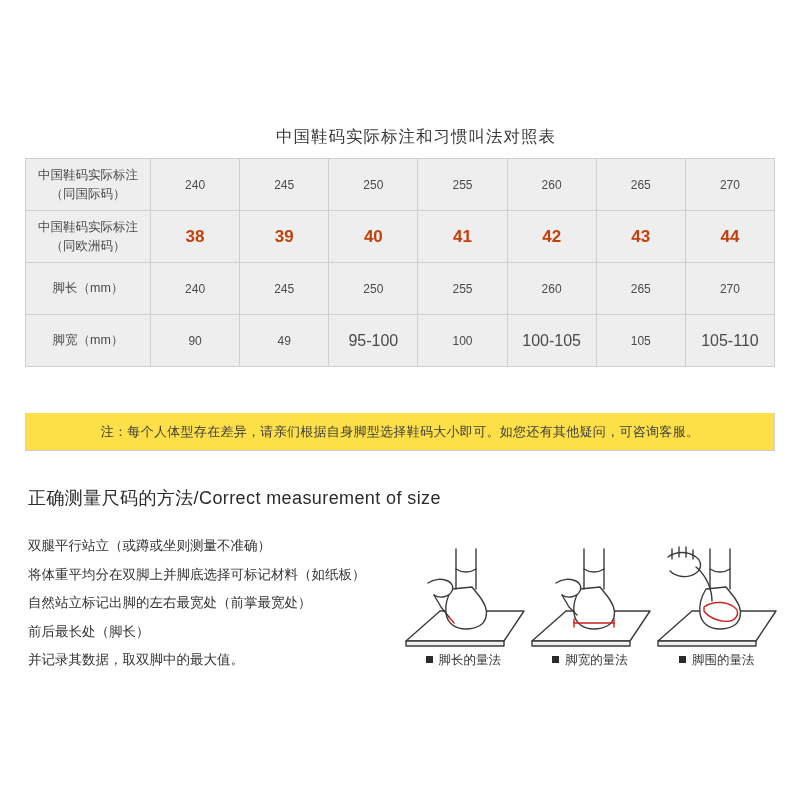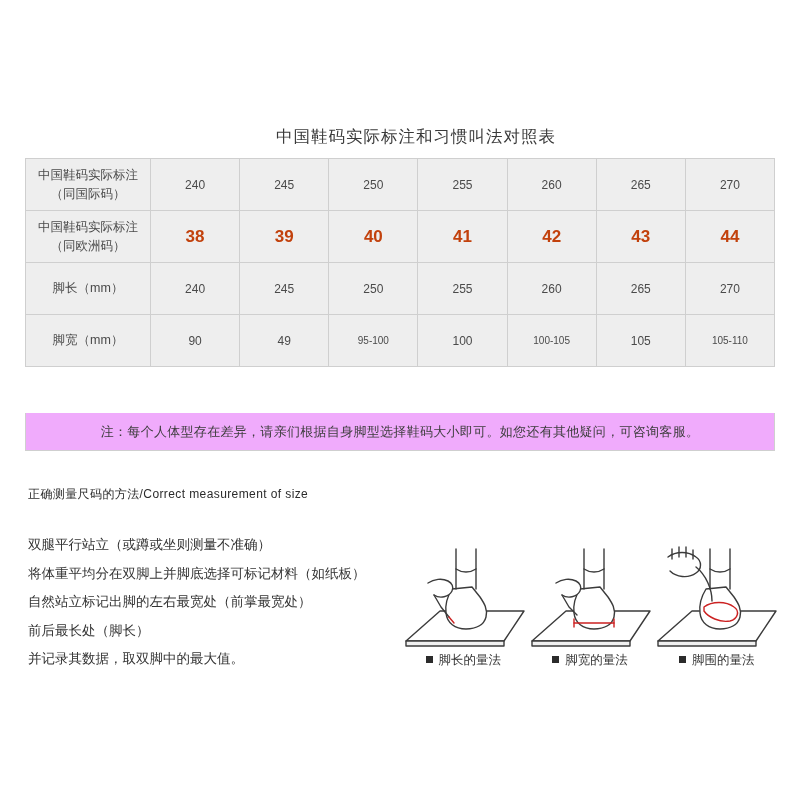--- a/index.html
+++ b/index.html
@@ -64,63 +64,62 @@
     font-size: 17px;
     font-weight: bold;
     color: #c2410c;
   }
   .size-table tr.row-eu td.label {
     font-size: 12.5px;
     font-weight: normal;
     color: #4a4a4a;
   }
   .size-table td.small-val {
-    font-size: 10px;
+    font-size: 16px;
   }
 
   
   .note-bar {
     position: absolute;
     left: 25px;
     top: 413px;
     width: 750px;
     height: 38px;
-    background: #f0abfc;
+    background: #fde047;
     border: 1px solid #cfcfcf;
     border-top: none;
     box-sizing: border-box;
     display: flex;
     align-items: center;
     justify-content: center;
     font-size: 13px;
     color: #3d3d3d;
     letter-spacing: 0.3px;
   }
 
   
   .measure-heading {
     position: absolute;
     left: 28px;
     top: 486px;
-    font-size: 12px;
+    font-size: 18px;
     color: #2b2b2b;
     letter-spacing: 0.4px;
   }
   .measure-steps {
     position: absolute;
     left: 28px;
     top: 532px;
     width: 400px;
   }
   .measure-steps .step {
     font-size: 13.5px;
     line-height: 28.5px;
     color: #333333;
     white-space: nowrap;
-    font-family: Liberation Mono, monospace;
   }
 
   
   .illustrations {
     position: absolute;
     left: 400px;
     top: 545px;
     width: 380px;
     height: 130px;
   }

